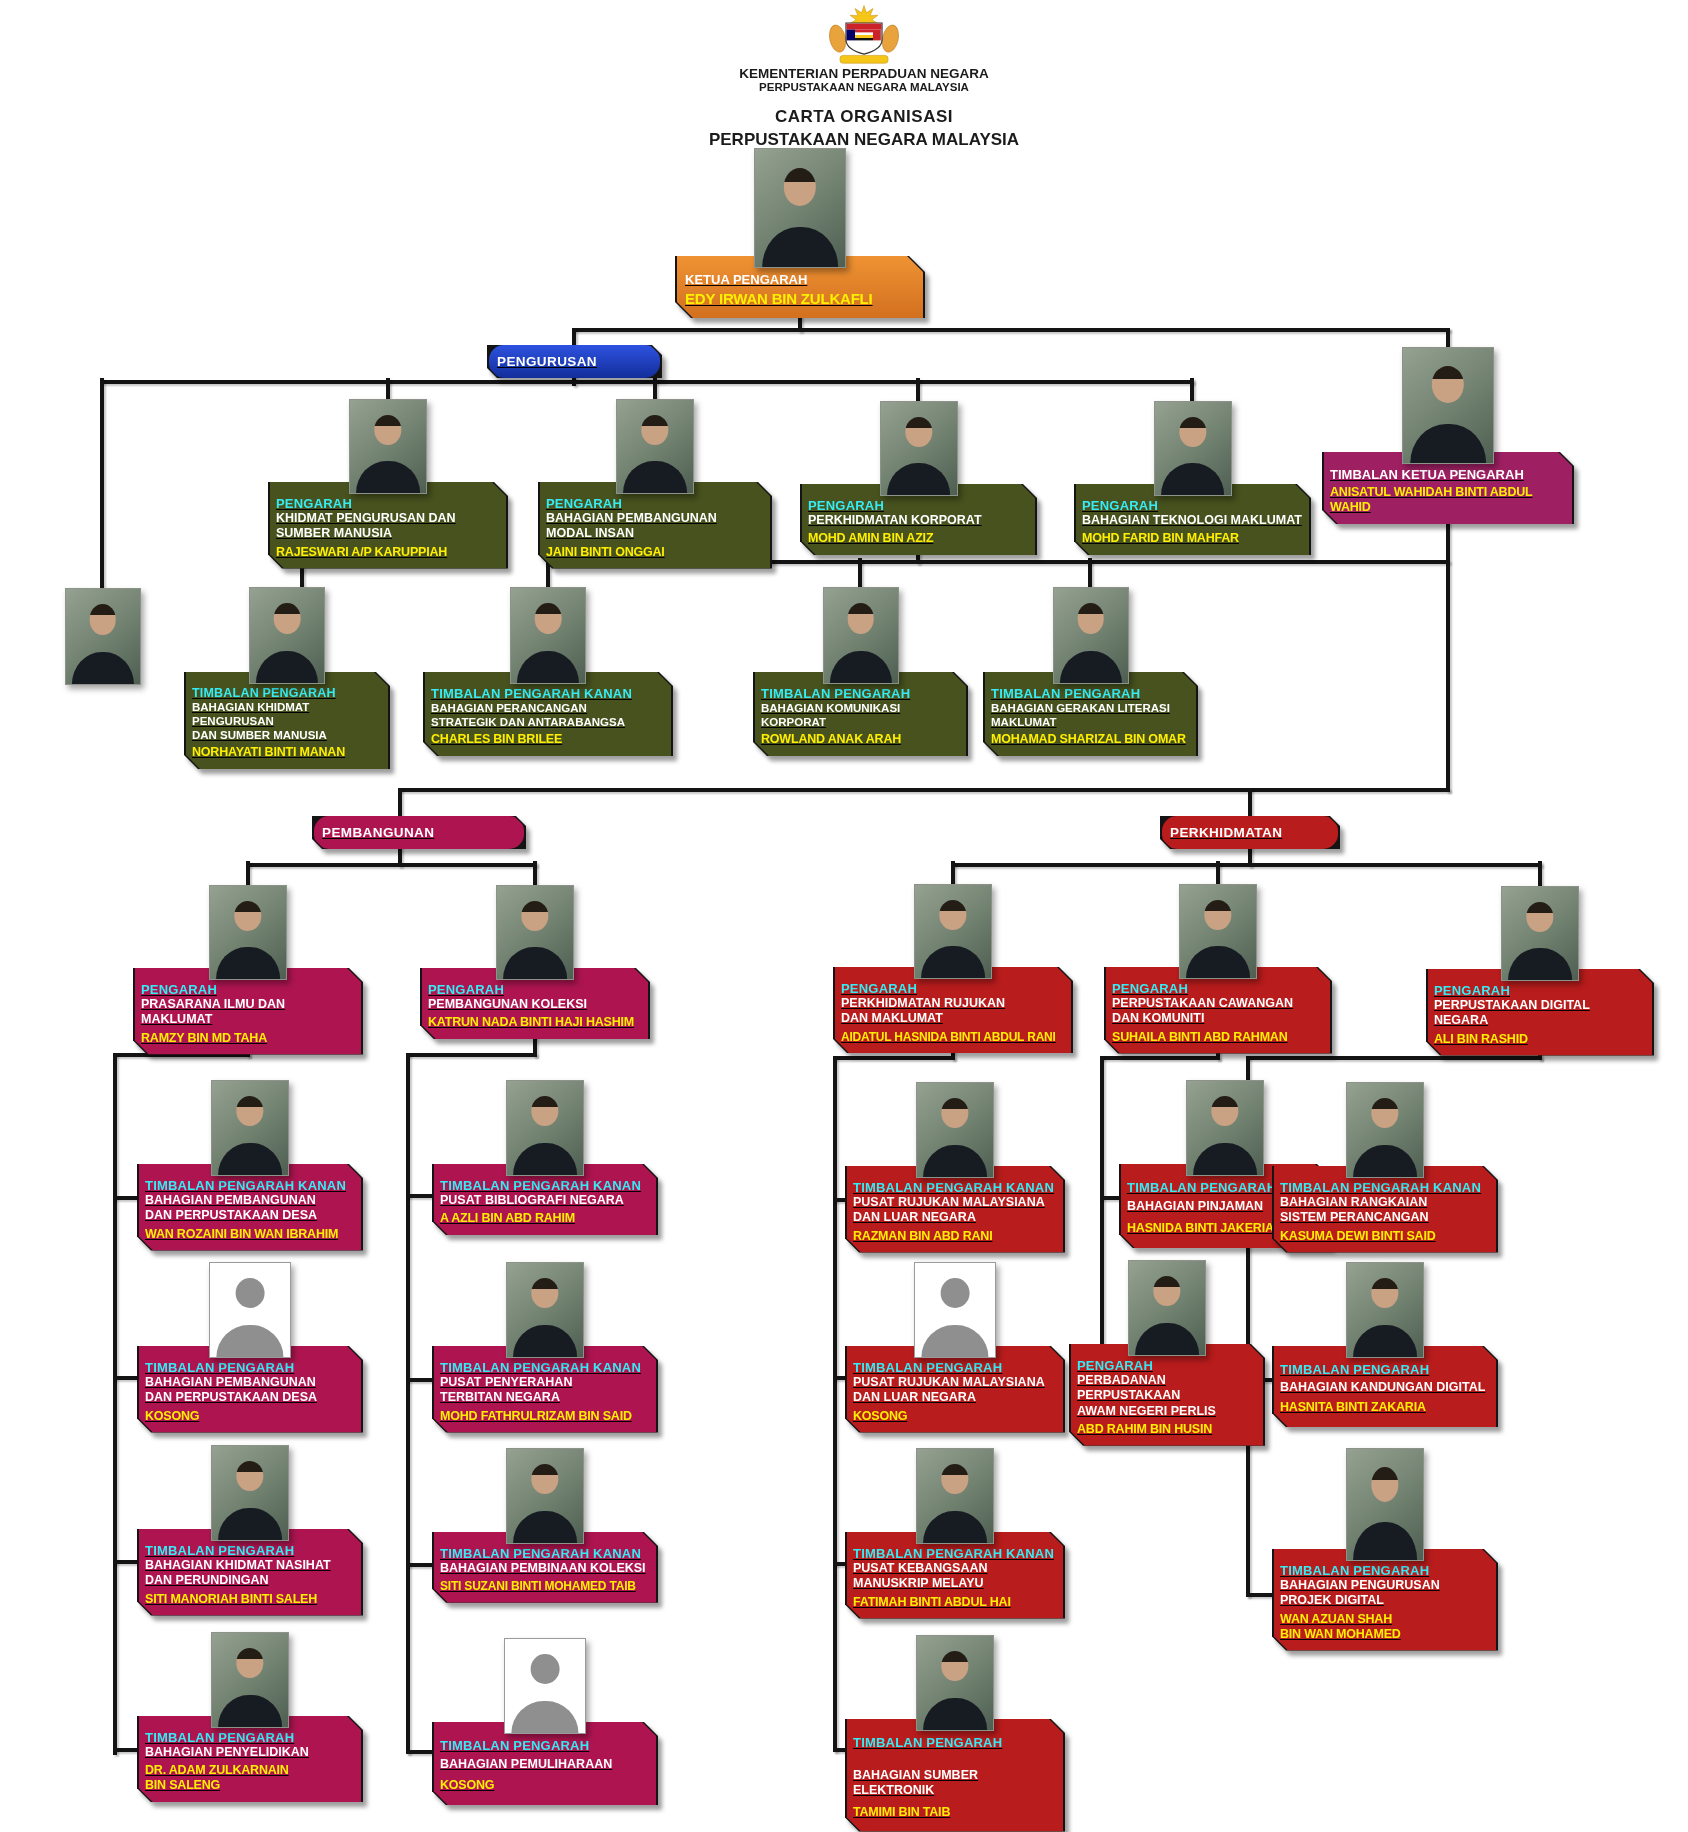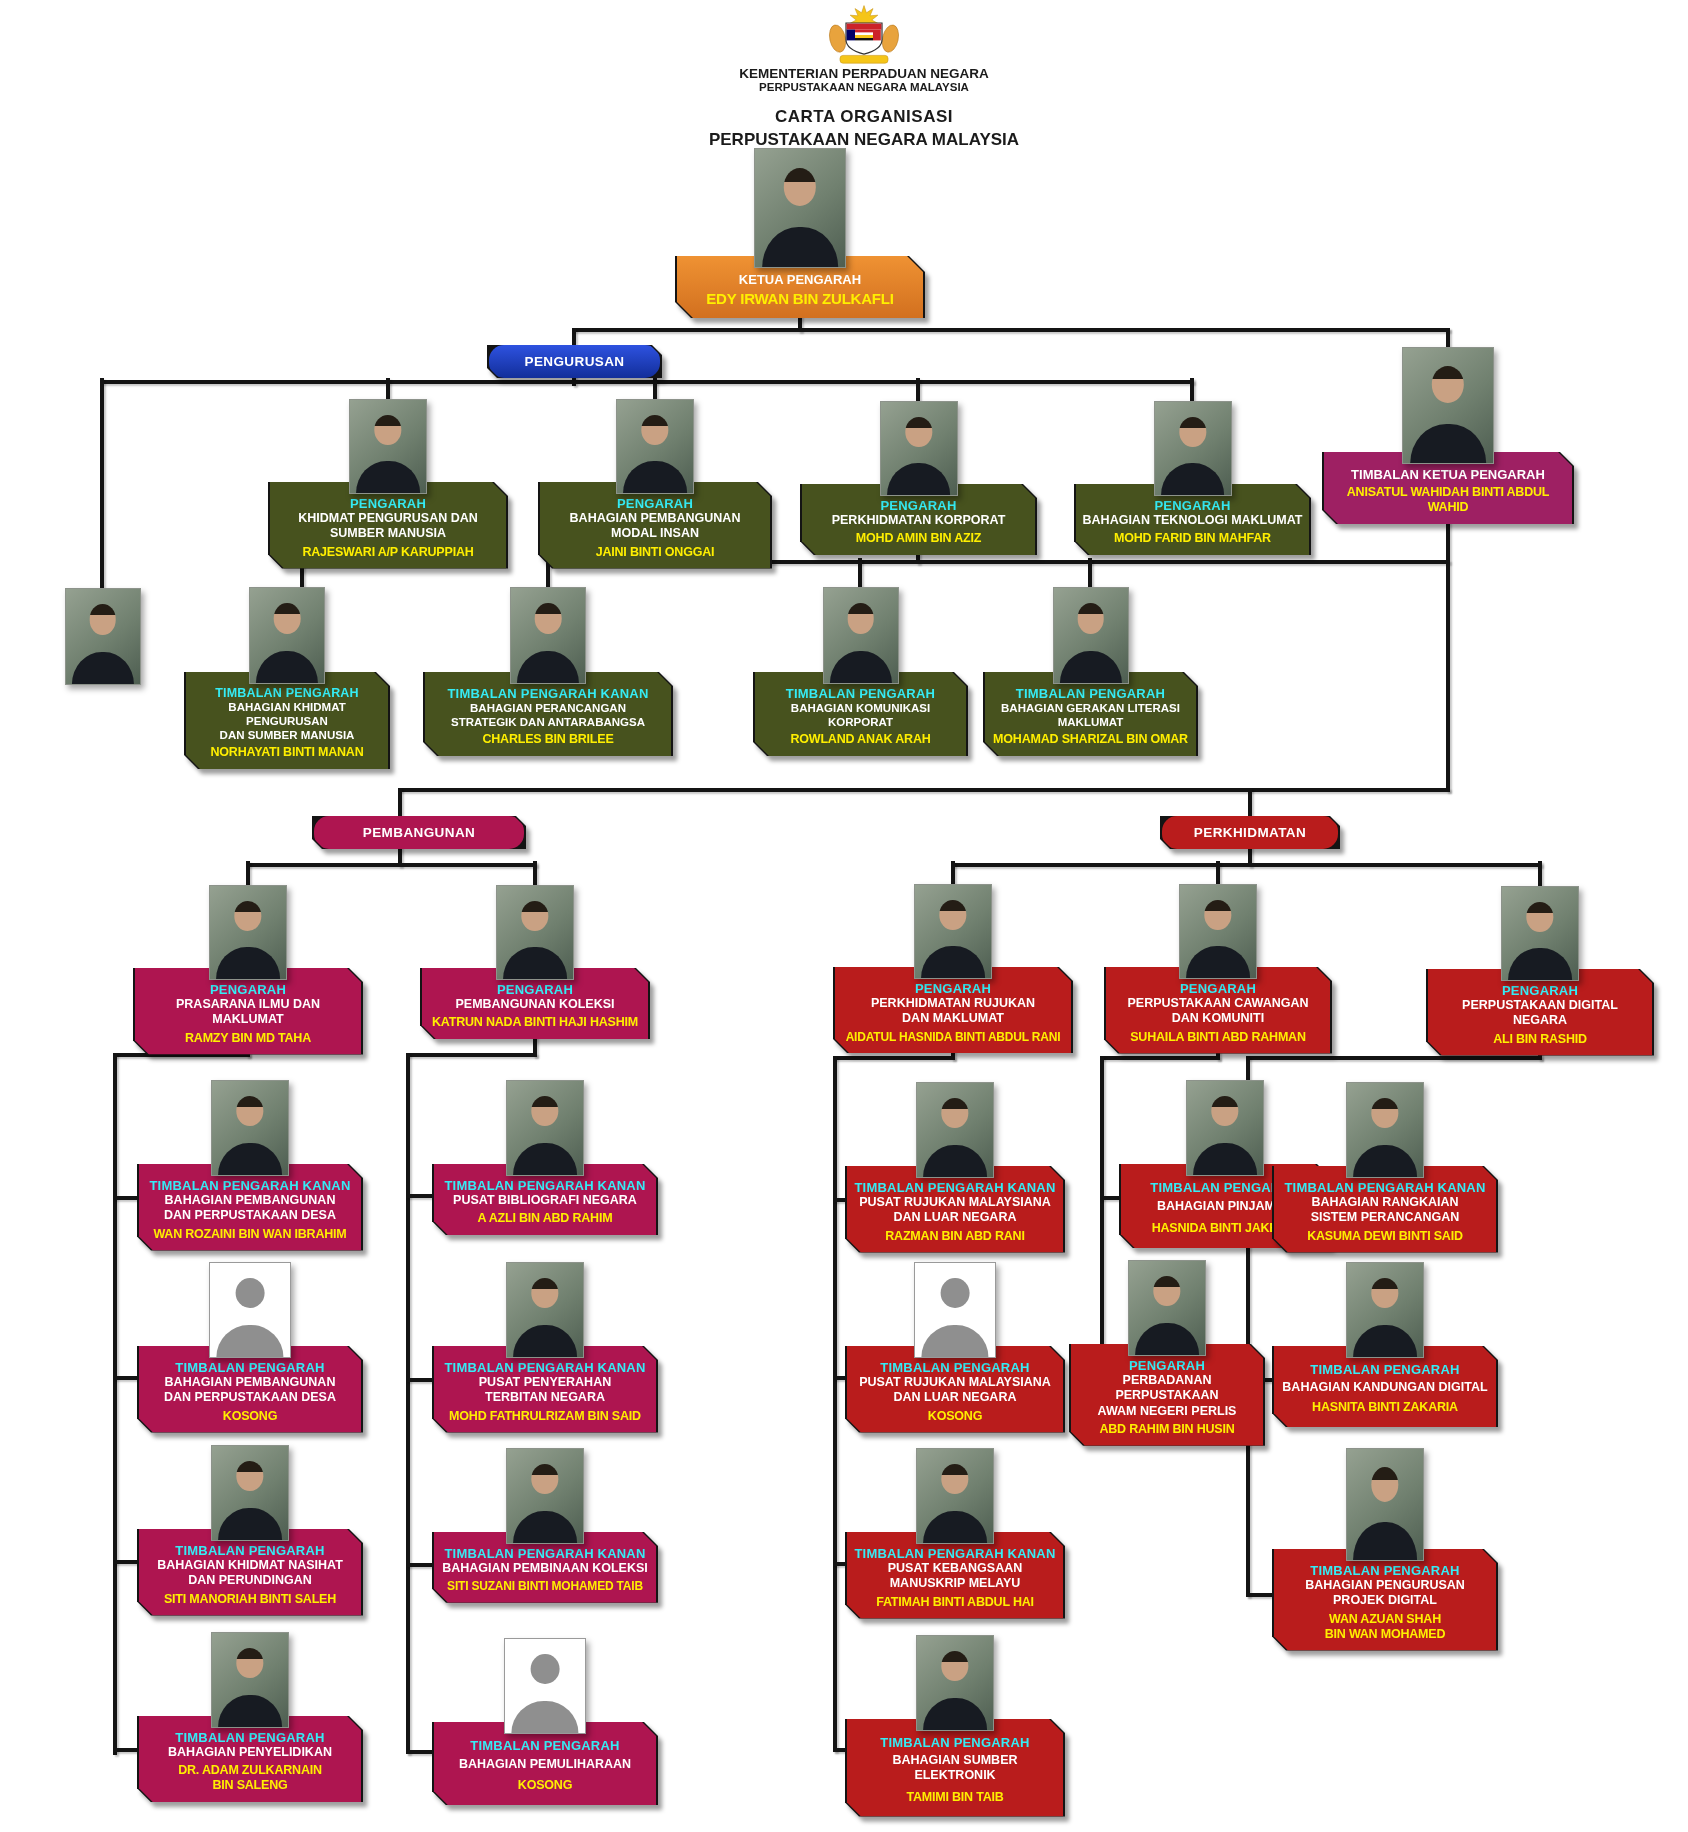--- a/index.html
+++ b/index.html
@@ -22,21 +22,21 @@
   .photo .head{position:absolute;left:50%;top:16%;transform:translateX(-50%);width:36%;height:32%;
          border-radius:50%;background:linear-gradient(#241d15 36%,#c9a183 36%);}
   .photo .body{position:absolute;bottom:-2%;left:50%;transform:translateX(-50%);width:84%;height:36%;
          background:#171b22;border-radius:48% 48% 0 0/95% 95% 0 0;}
   .photo.placeholder{background:#ffffff;border:1px solid #9a9a9a;}
   .photo.placeholder .head{background:#8f8f8f;}
   .photo.placeholder .body{background:#8f8f8f;}
   .cham{width:100%;--c:14px;filter:drop-shadow(4px 5px 2px rgba(0,0,0,.38));}
   .cham .bord{background:#141414;clip-path:polygon(0 0,calc(100% - var(--c)) 0,100% var(--c),100% 100%,var(--c) 100%,0 calc(100% - var(--c)));}
   .cham .fill{margin:2px;clip-path:polygon(0 0,calc(100% - var(--c)) 0,100% var(--c),100% 100%,var(--c) 100%,0 calc(100% - var(--c)));
-         text-align:center;padding:14px 6px 9px;}
+         padding:14px 6px 9px;text-decoration:underline;}
   .green  .fill{background:#47521e;}
   .crimson .fill{background:#ae1550;}
   .purple .fill{background:#b91c1c;}
   .magenta .fill{background:#9e2063;}
   .orange .fill{background:linear-gradient(#ef9233,#d2701f);}
   .blue   .fill{background:linear-gradient(#2e52e0,#122e9a);}
   .tt{color:#35ecf5;font-size:13px;font-weight:bold;letter-spacing:.2px;}
   .tw{color:#ffffff;font-size:13px;font-weight:bold;}
   .td{color:#ffffff;font-size:12.5px;font-weight:bold;line-height:1.22;white-space:pre-line;}
   .tn{color:#ffef00;font-size:12.5px;font-weight:bold;line-height:1.2;white-space:pre-line;
@@ -600,21 +600,21 @@
 
 <div class="node" style="left:845px;top:1635px;width:220px">
   <div class="photo" style="height:94px">
       <span class="head"></span>
       <span class="body"></span>
     </div>
   <div class="cham purple">
       <div class="bord">
         <div class="fill" style="padding:16px 6px 12px">
     <div class="tt">TIMBALAN PENGARAH</div>
-    <div class="td" style="margin-top:3px">BAHAGIAN SUMBER ELEKTRONIK</div>
+    <div class="td" style="margin-top:18px">BAHAGIAN SUMBER ELEKTRONIK</div>
     <div class="tn" style="margin-top:6px">TAMIMI BIN TAIB</div>
   </div>
       </div>
     </div>
 </div>
 
 <div class="node" style="left:1119px;top:1080px;width:212px">
   <div class="photo" style="height:94px">
       <span class="head"></span>
       <span class="body"></span>

